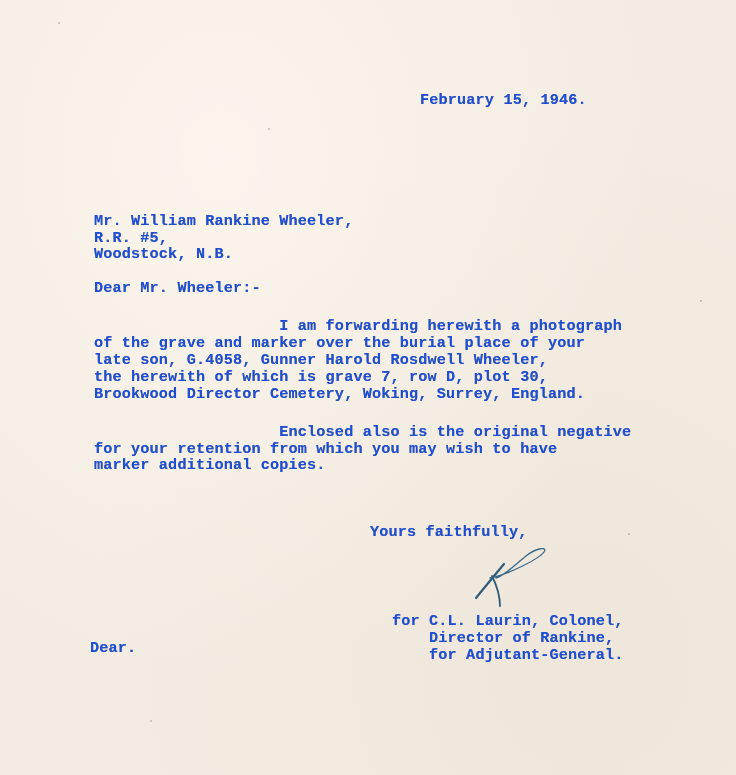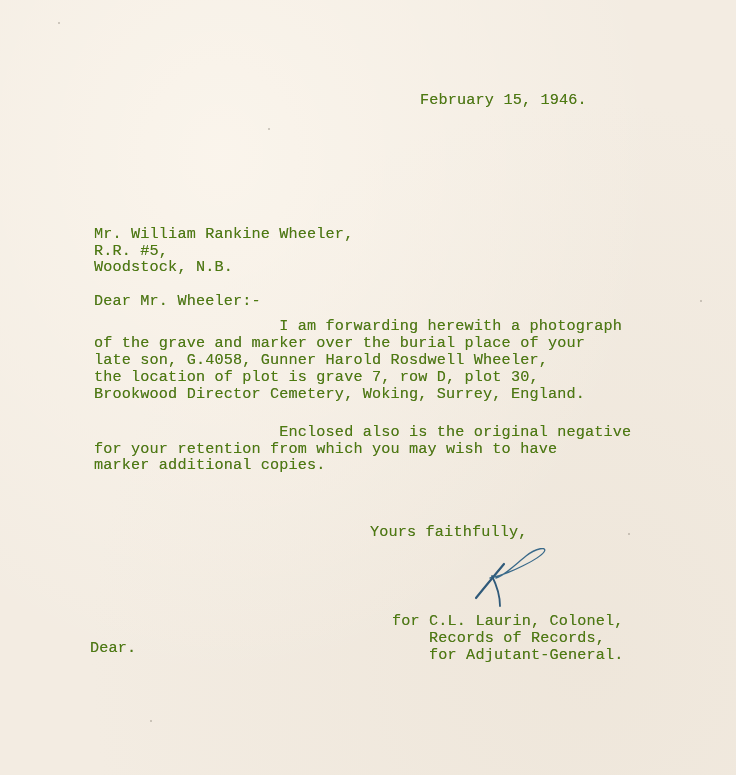--- a/index.html
+++ b/index.html
@@ -22,26 +22,26 @@
         radial-gradient(ellipse at 30% 20%, rgba(255,250,242,0.6), rgba(0,0,0,0) 60%),
         radial-gradient(ellipse at 80% 85%, rgba(230,220,205,0.35), rgba(0,0,0,0) 60%),
         #f3ece2;
     }
     .line {
       position: absolute;
       white-space: pre;
       font-size: 15.2px;
       line-height: 17px;
       letter-spacing: 0.15px;
-      font-weight: normal;
-      color: #4d7c0f;
+      font-weight: bold;
+      color: #1d4ed8;
       text-shadow: 0 0 0.6px rgba(60,55,50,0.5);
     }
     .date { left: 420px; top: 92px; }
-    .addr { left: 94px; margin-top: 13px; }
+    .addr { left: 94px; }
     .body-text { left: 94px; }
     .closing { left: 370px; }
     .sig-block { left: 392px; }
     .encl { left: 90px; top: 640px; }
     .signature {
       position: absolute;
       left: 470px;
       top: 548px;
       width: 90px;
       height: 65px;
@@ -63,37 +63,37 @@
 
 <div class="line addr" style="top:213px">Mr. William Rankine Wheeler,</div>
 <div class="line addr" style="top:230px">R.R. #5,</div>
 <div class="line addr" style="top:246px">Woodstock, N.B.</div>
 
 <div class="line addr" style="top:280px">Dear Mr. Wheeler:-</div>
 
 <div class="line body-text" style="top:318px">                    I am forwarding herewith a photograph</div>
 <div class="line body-text" style="top:335px">of the grave and marker over the burial place of your</div>
 <div class="line body-text" style="top:352px">late son, G.4058, Gunner Harold Rosdwell Wheeler,</div>
-<div class="line body-text" style="top:369px">the location of plot is grave 7, row D, plot 30,</div>
+<div class="line body-text" style="top:369px">the herewith of which is grave 7, row D, plot 30,</div>
 <div class="line body-text" style="top:386px">Brookwood Director Cemetery, Woking, Surrey, England.</div>
 
 <div class="line body-text" style="top:424px">                    Enclosed also is the original negative</div>
 <div class="line body-text" style="top:441px">for your retention from which you may wish to have</div>
 <div class="line body-text" style="top:457px">marker additional copies.</div>
 
 <div class="line closing" style="top:524px">Yours faithfully,</div>
 
 <svg class="signature" viewBox="0 0 90 65">
   <path d="M6 50 C 14 40, 24 28, 34 16" stroke="#2f5a7a" stroke-width="2.2" fill="none" stroke-linecap="round"></path>
   <path d="M20 30 C 40 26, 70 10, 74 4 C 78 -2, 66 0, 56 8 C 46 16, 34 28, 26 30" stroke="#3a6a8a" stroke-width="1.3" fill="none" stroke-linecap="round"></path>
   <path d="M22 28 C 26 36, 30 46, 30 58" stroke="#2f5a7a" stroke-width="1.8" fill="none" stroke-linecap="round"></path>
 </svg>
 
 <div class="line sig-block" style="top:613px">for C.L. Laurin, Colonel,</div>
-<div class="line sig-block" style="top:630px">    Records of Records,</div>
+<div class="line sig-block" style="top:630px">    Director of Rankine,</div>
 <div class="line sig-block" style="top:647px">    for Adjutant-General.</div>
 
 <div class="line encl">Dear.</div>
 
 <div class="speck" style="left:58px;top:22px"></div>
 <div class="speck" style="left:628px;top:533px"></div>
 <div class="speck" style="left:268px;top:128px"></div>
 <div class="speck" style="left:700px;top:300px"></div>
 <div class="speck" style="left:150px;top:720px"></div>
 

